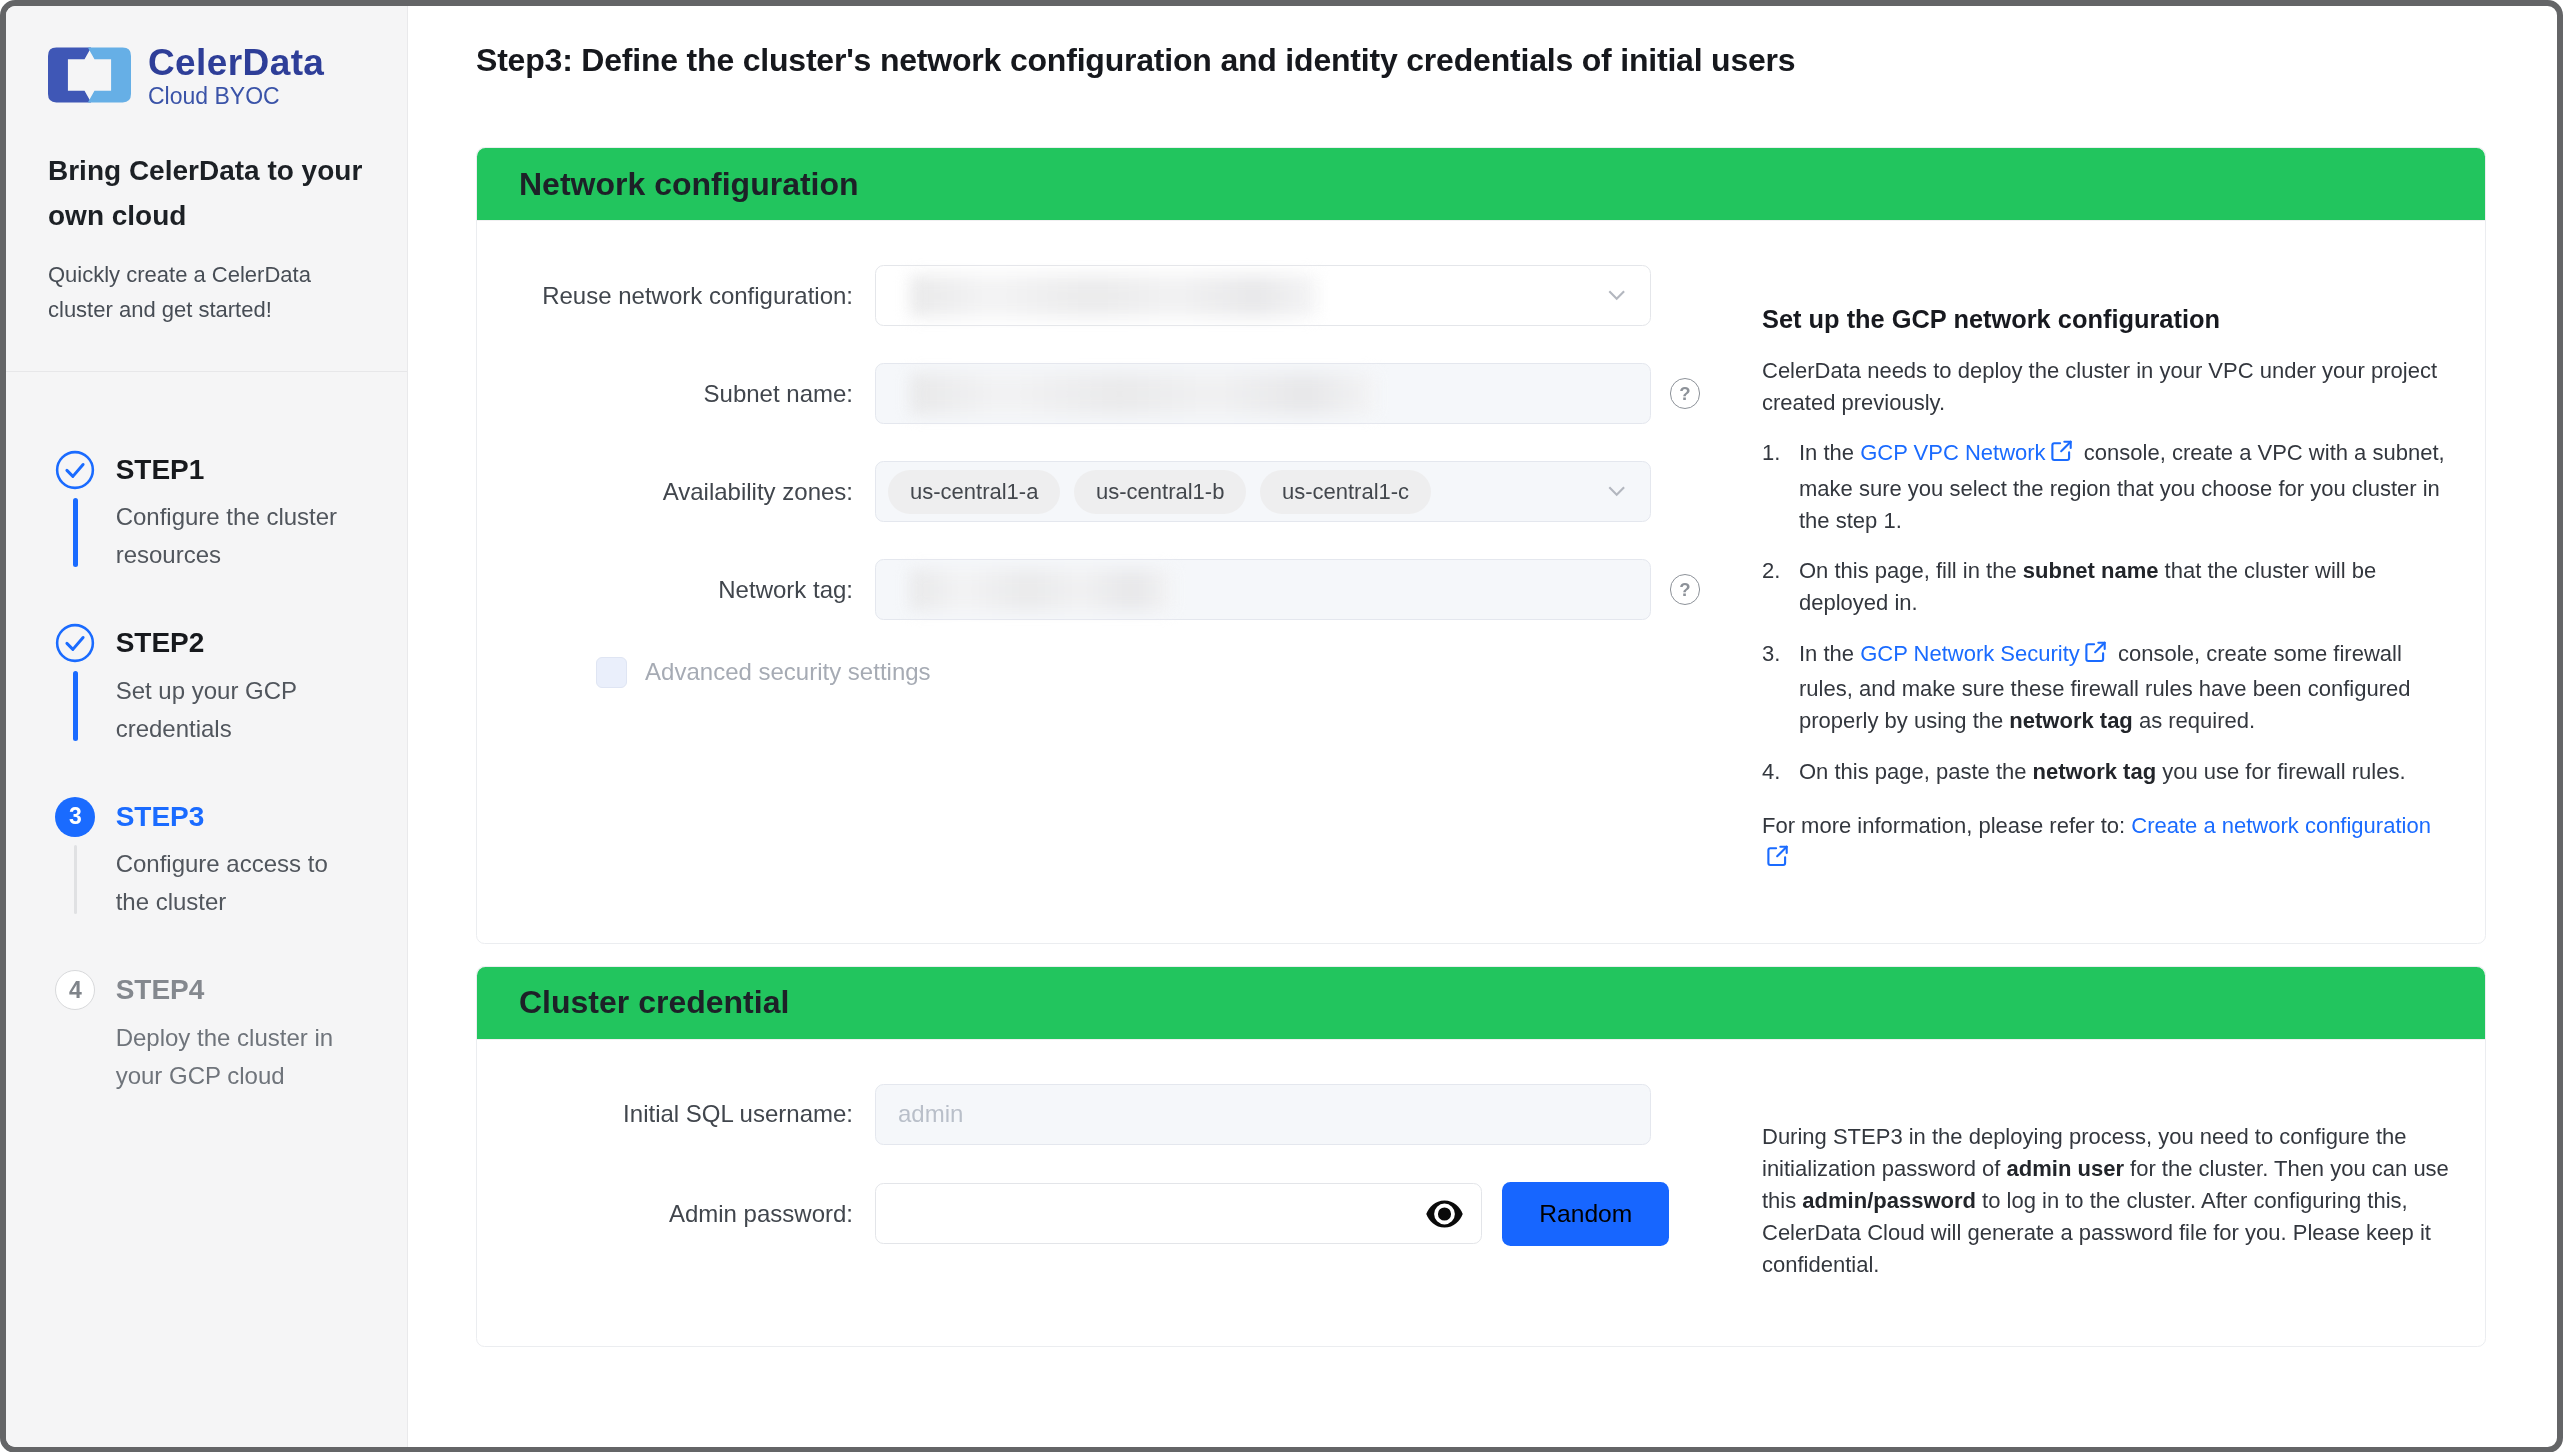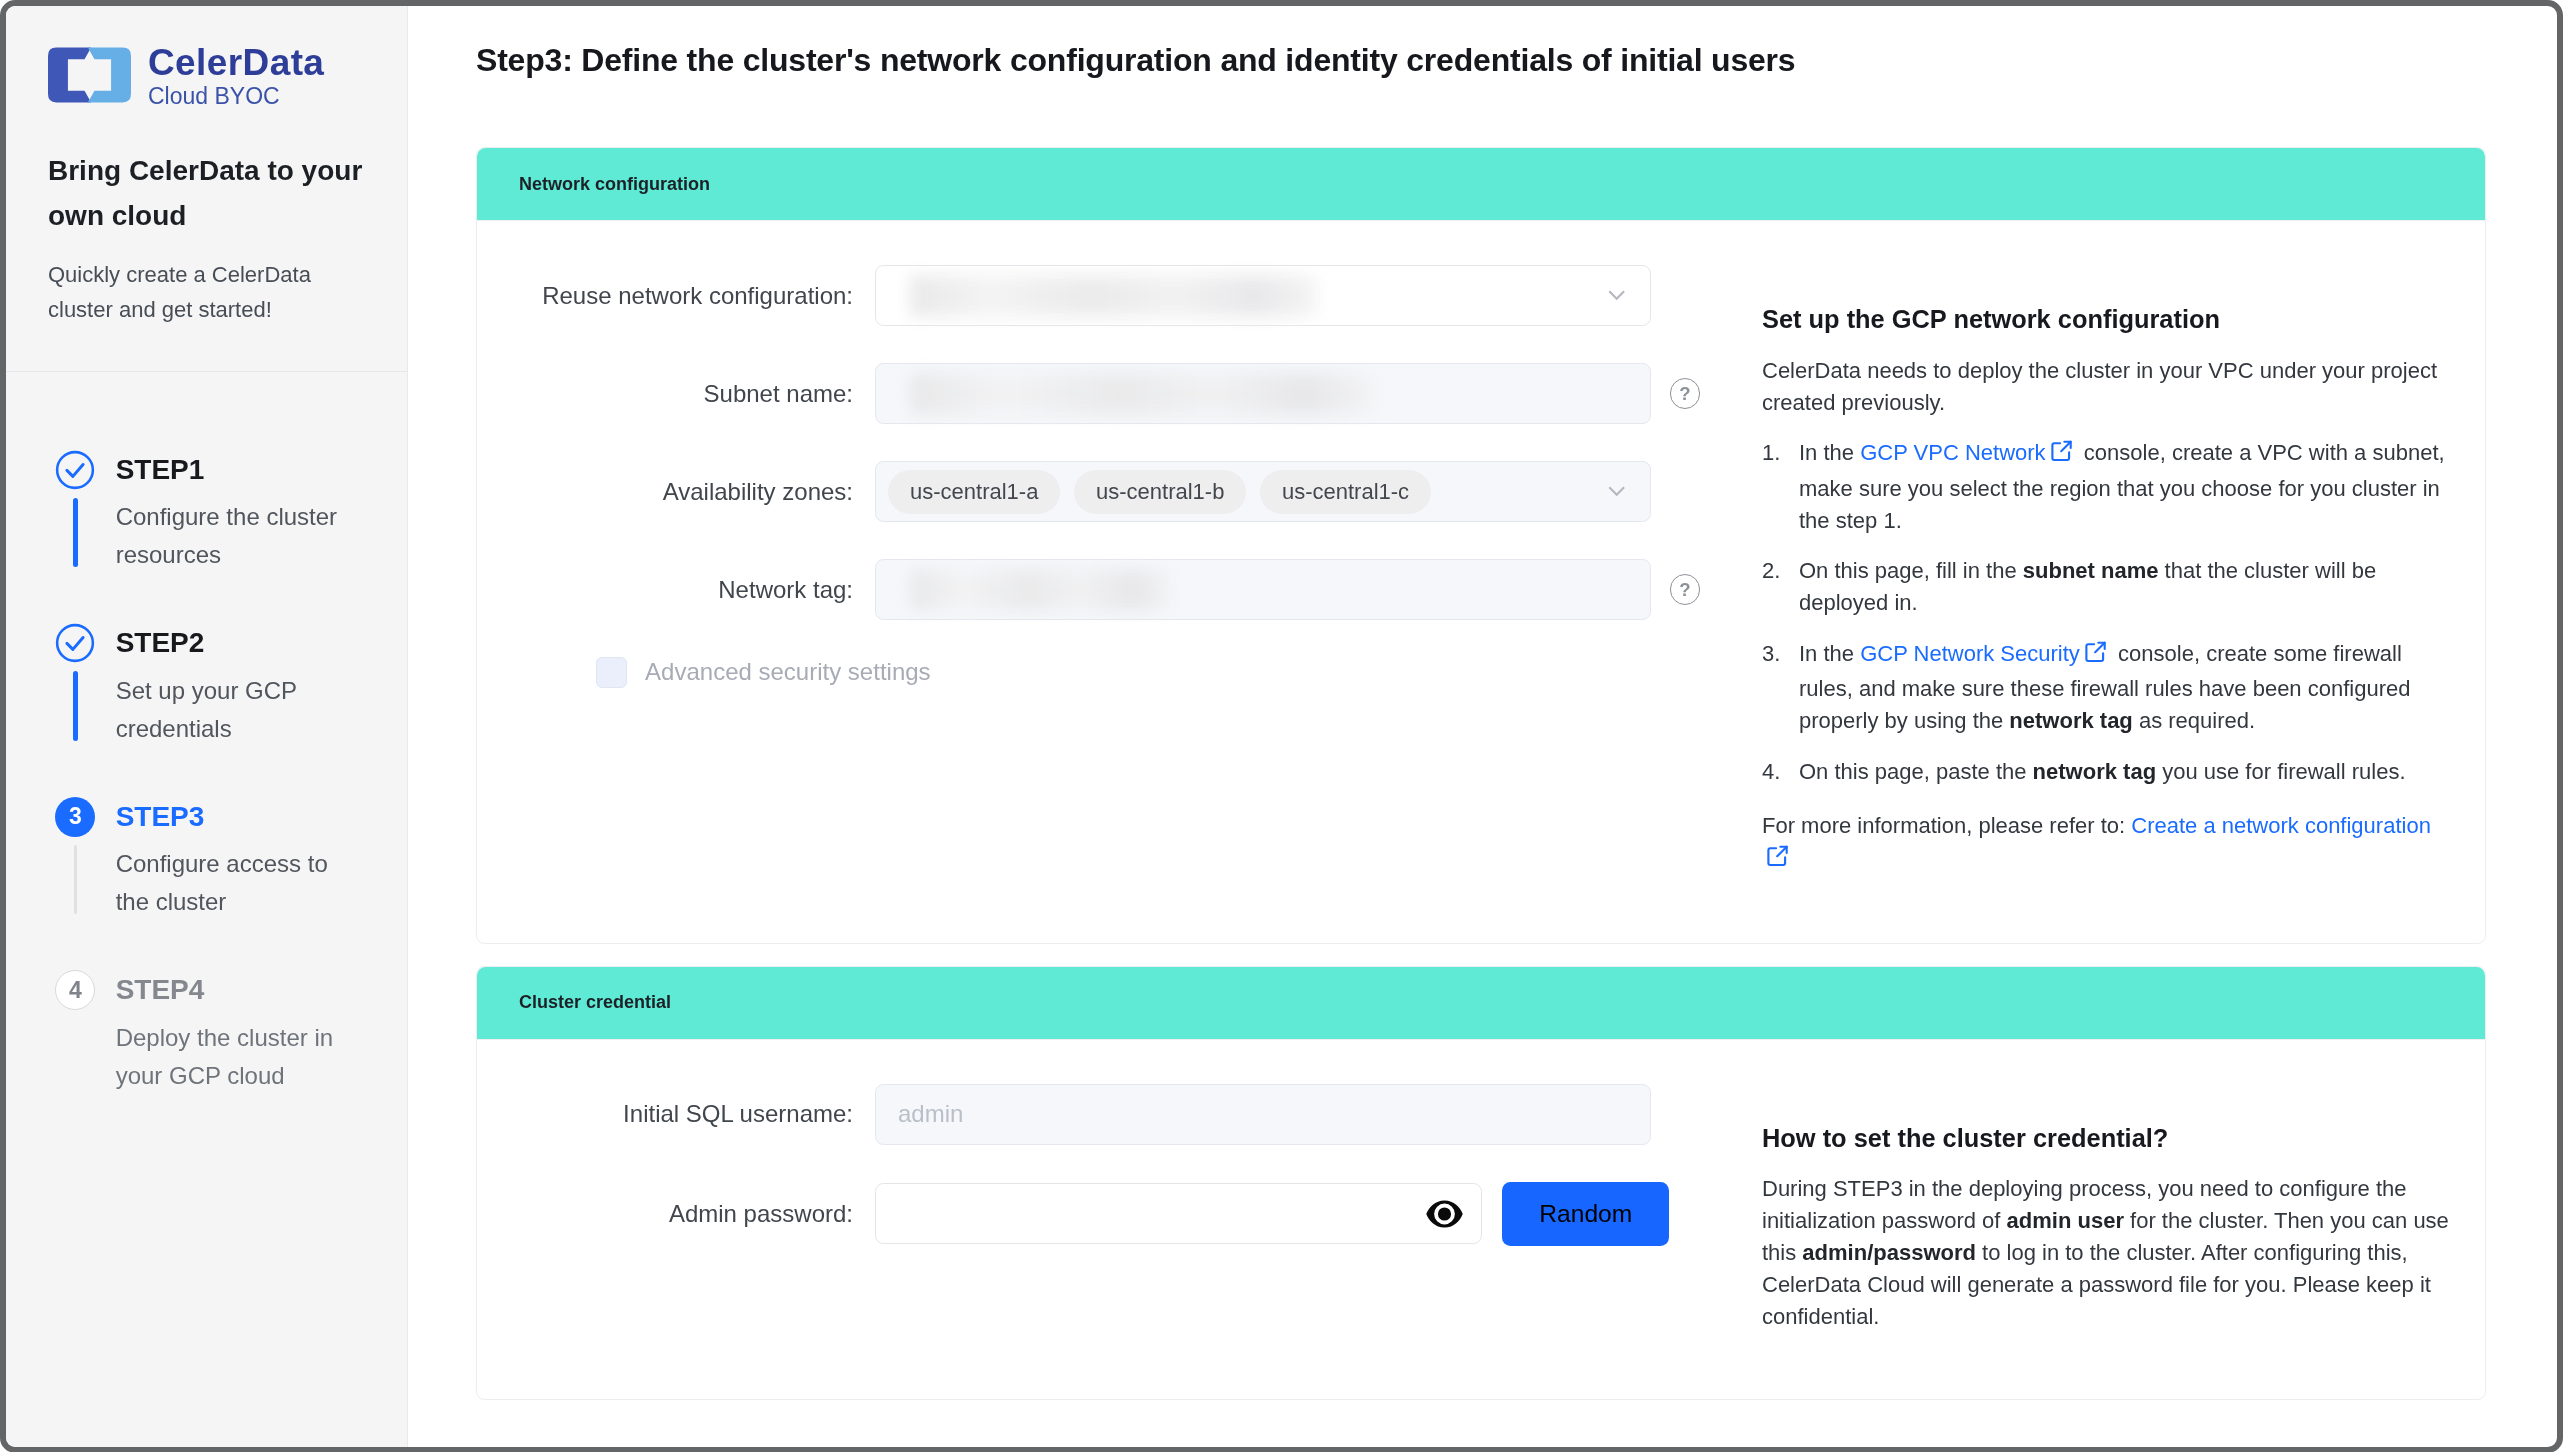--- a/index.html
+++ b/index.html
@@ -50,24 +50,24 @@
   .step-desc { font-size: 24px; color: #51565d; line-height: 38px; margin-top: 8.5px; max-width: 247px; }
   .step.todo .step-desc { color: #6f747b; }
 
   
   .main { flex: 1; padding: 34px 16px 0 68px; overflow: hidden; }
   .page-title { font-size: 32px; font-weight: 700; color: #16181d; line-height: 41px; letter-spacing: -0.2px; }
 
   .card { width: 2010px; border: 1.7px solid #ebedf0; border-radius: 8.5px; background: #fff; margin-top: 66px; }
   .card.credential { margin-top: 22px; }
   .card-header {
-    height: 73px; background: #5eead4; border-bottom: 1.7px solid #f0f0f1;
+    height: 73px; background: #22c55e; border-bottom: 1.7px solid #f0f0f1;
     border-radius: 8.5px 8.5px 0 0;
     display: flex; align-items: center; padding: 0 42px;
-    font-size: 18px; font-weight: 600; color: #1d2127;
+    font-size: 32px; font-weight: 600; color: #1d2127;
   }
   .card-body { display: flex; padding: 44px 0 47px 0; }
   .form-col { width: 1246px; flex-shrink: 0; }
 
   .form-row { display: flex; align-items: center; margin-bottom: 37px; }
   .form-label { width: 398px; text-align: right; padding-right: 22px; font-size: 24px; color: #41464d; }
   .field { position: relative; width: 776px; height: 61px; border-radius: 8.5px; }
   .field.white { background: #fff; border: 1.7px solid #e4e6ea; }
   .field.dim { background: #f5f7fa; border: 1.7px solid #e4e7ee; }
   .chevron { position: absolute; right: 20.3px; top: 50%; transform: translateY(-50%); }
@@ -321,21 +321,20 @@
                   <path d="M23 1 C12 1 4.5 9 1.5 17 C4.5 25 12 33 23 33 C34 33 41.5 25 44.5 17 C41.5 9 34 1 23 1 Z" fill="#0a0a0a"></path>
                   <circle cx="23" cy="17" r="10" fill="#0a0a0a" stroke="#ffffff" stroke-width="4.5"></circle>
                 </svg>
               </button>
             </div>
             <button class="random-btn">Random</button>
           </div>
         </div>
 
         <div class="help-col">
-          <div class="help-title">How to set the cluster credential?</div>
           <p class="help-p"><span>During STEP3 in the deploying process, you need to configure the initialization password of </span><b>admin user</b><span> for the cluster. Then you can use this </span><b>admin/password</b><span> to log in to the cluster. After configuring this, CelerData Cloud will generate a password file for you. Please keep it confidential.</span></p>
         </div>
       </div>
     </section>
 
   </main>
 </div>
 
 
 </body></html>

